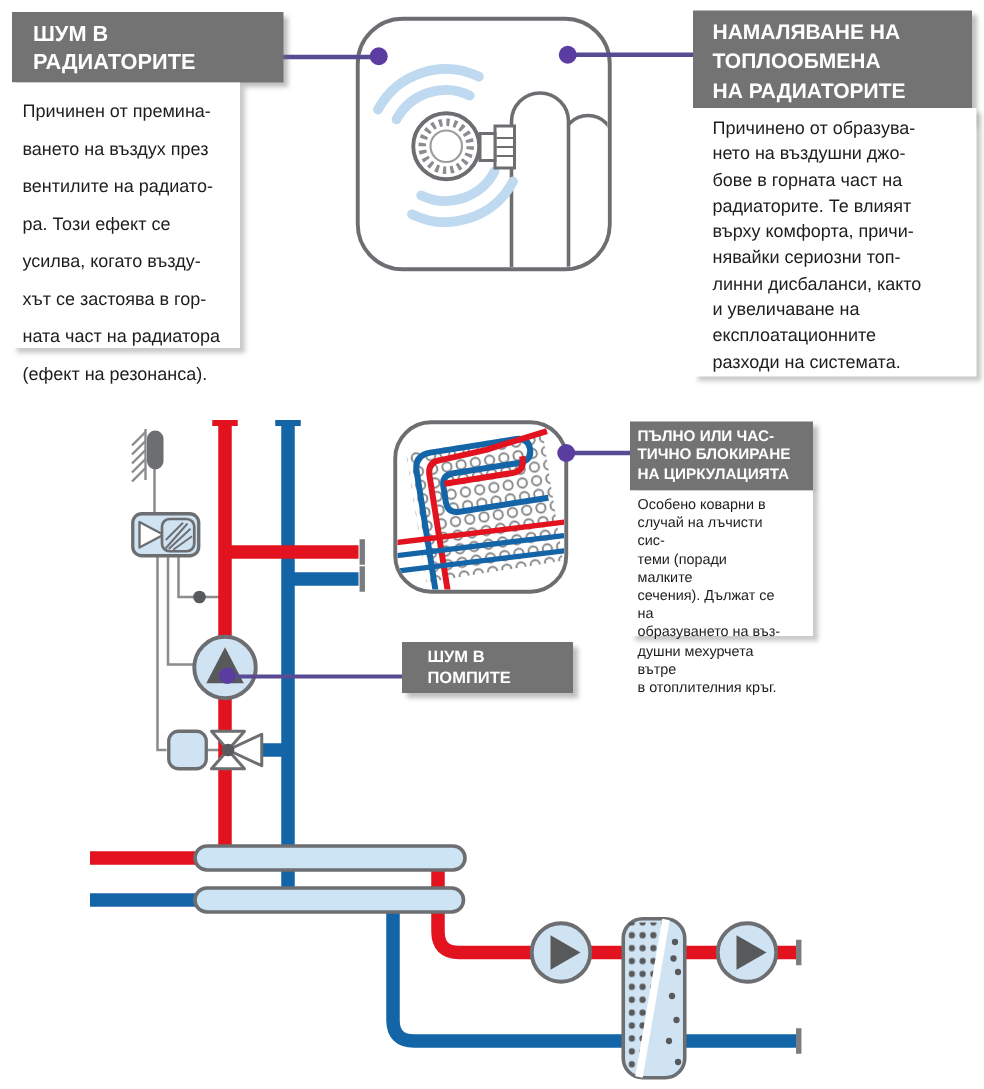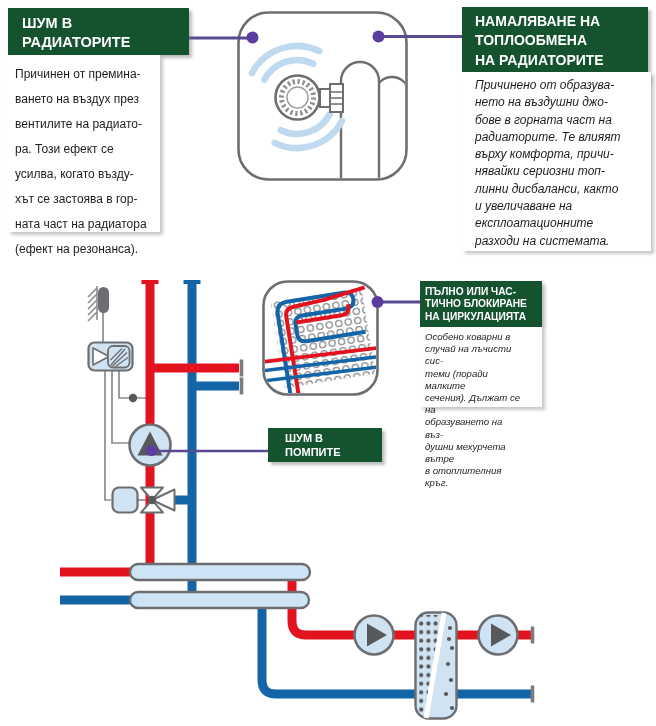--- a/index.html
+++ b/index.html
@@ -2,34 +2,34 @@
 <html><head>
 <meta charset="utf-8">
 <style>
   html,body{margin:0;padding:0;background:#fff;}
   .stage{
     position:relative;width:656px;height:726px;background:#fff;overflow:hidden;
     font-family:"Liberation Sans", sans-serif;
   }
   .art{position:absolute;left:0;top:0;width:656px;height:726px;}
   .callout-header{
-    position:absolute;background:#14532d;color:#fff;font-weight:bold;
+    position:absolute;background:#737373;color:#fff;font-weight:bold;
     white-space:pre-line;box-sizing:border-box;
     box-shadow:3px 3px 3px rgba(110,110,110,.45);
   }
   .callout-body{
     position:absolute;background:#fff;color:#1d1d1b;white-space:pre-line;
     box-sizing:border-box;box-shadow:3px 3px 3px rgba(120,120,120,.4);
   }
   .h-tl{left:8px;top:8px;width:181px;height:47px;padding:6px 8px 0 14px;font-size:14.5px;line-height:19px;}
   .b-tl{left:8px;top:55px;width:152px;height:177px;padding:7px 4px 0 7px;font-size:12px;line-height:25px;}
   .h-tr{left:462px;top:7px;width:186px;height:75px;padding:5px 6px 0 13px;font-size:14px;line-height:19.3px;}
-  .b-tr{left:462px;top:72px;width:189px;height:179px;padding:5px 0 0 13px;font-size:12px;line-height:17.3px;font-style:italic;}
+  .b-tr{left:462px;top:72px;width:189px;height:179px;padding:5px 0 0 13px;font-size:12px;line-height:17.3px;}
   .h-circ{left:420px;top:281px;width:122px;height:46px;padding:5px 15px 0 5px;font-size:10.2px;line-height:12.4px;}
-  .b-circ{left:420px;top:327px;width:122px;height:80px;padding:4px 19px 0 5px;font-size:9.6px;line-height:12.2px;font-style:italic;}
+  .b-circ{left:420px;top:327px;width:122px;height:97px;padding:4px 19px 0 5px;font-size:9.6px;line-height:12.2px;}
   .h-pump{left:268px;top:428px;width:114px;height:34px;padding:4px 0 0 17px;font-size:11px;line-height:13.5px;}
 </style>
 </head>
 <body>
 
 <div class="stage">
 
   <svg class="art" viewBox="0 0 656 726">
     <defs>
       <clipPath id="clipIcon1">

